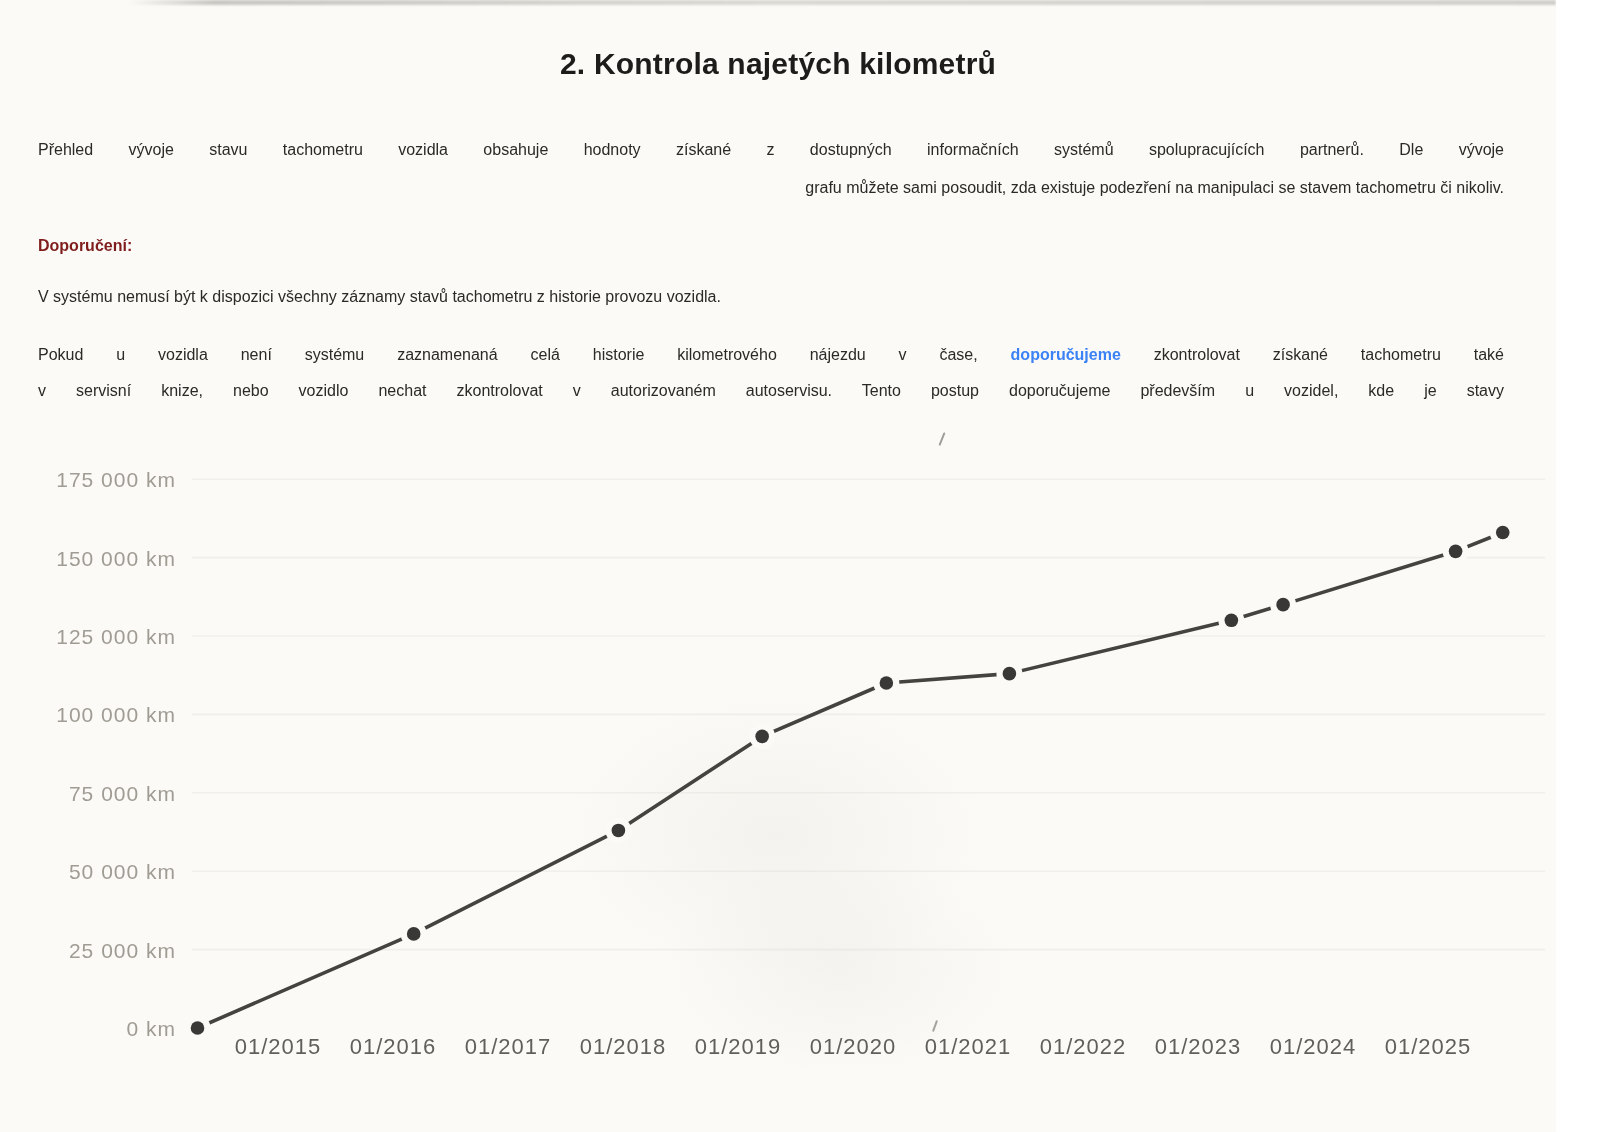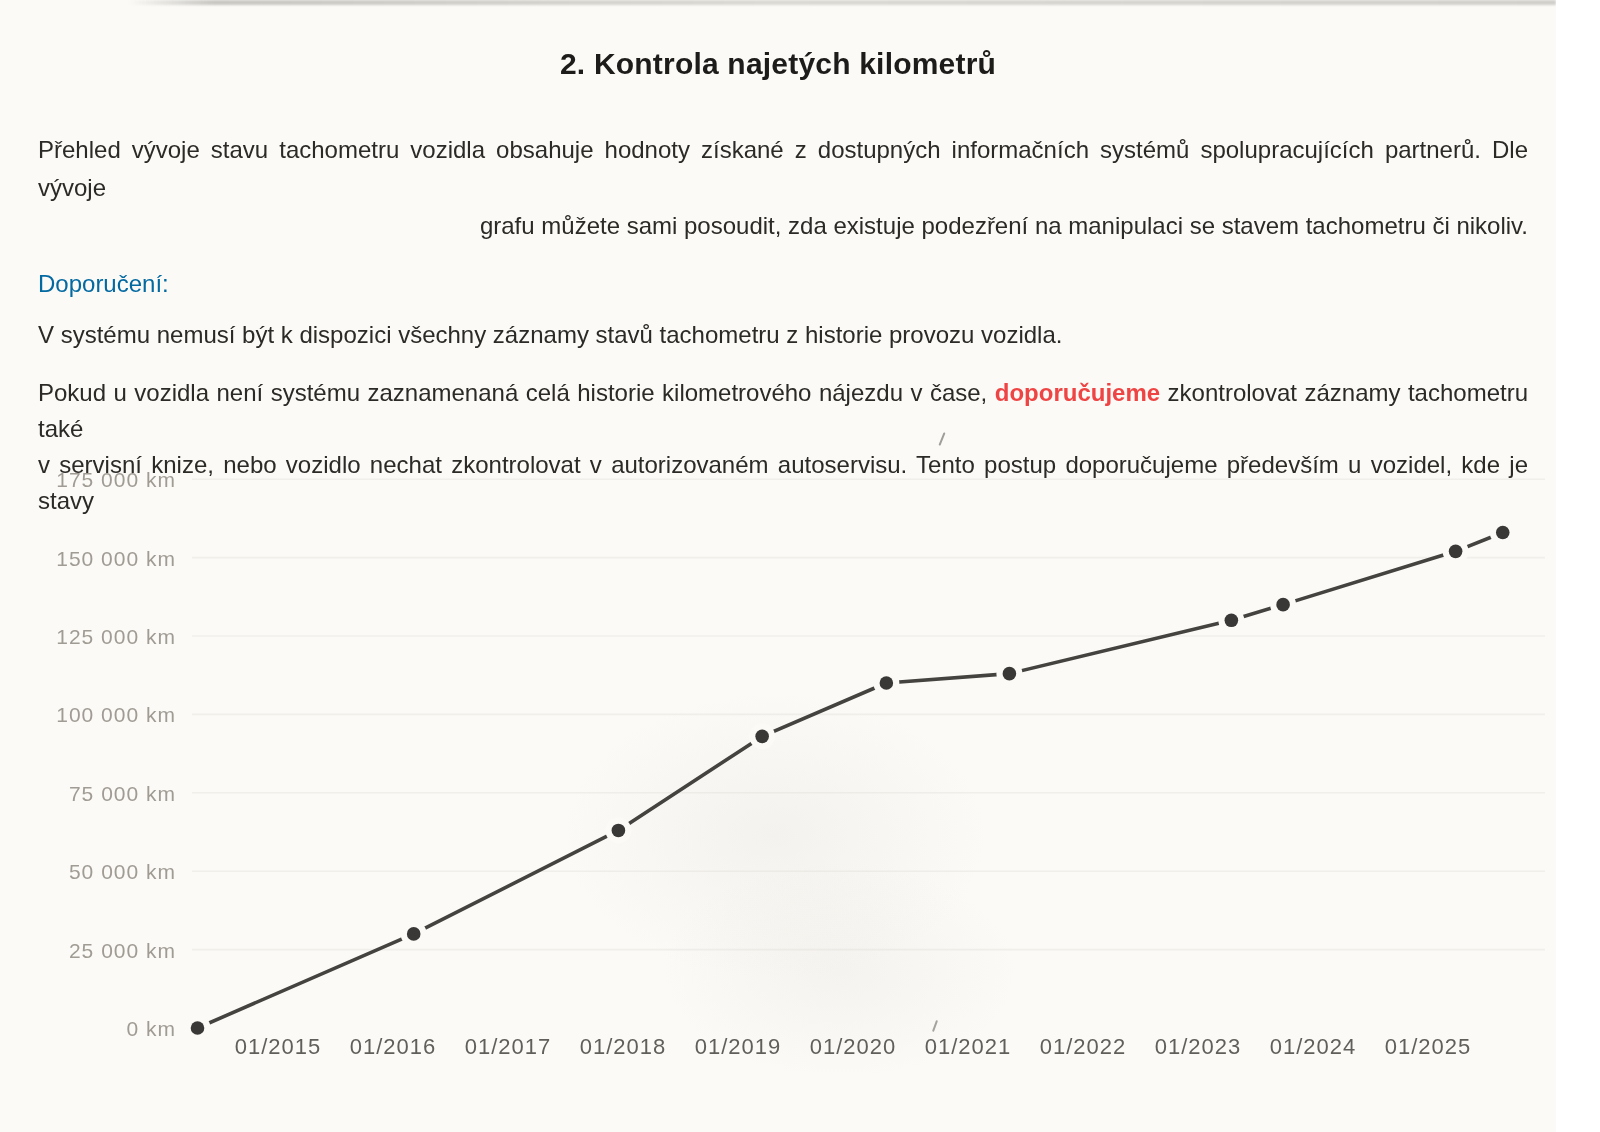--- a/index.html
+++ b/index.html
@@ -19,28 +19,28 @@
   .smudge{position:absolute;pointer-events:none;}
   .smudge.s1{left:560px;top:690px;width:430px;height:290px;
     background:radial-gradient(ellipse at center,rgba(190,184,172,.12),rgba(190,184,172,0) 70%);}
   .smudge.s2{left:660px;top:860px;width:360px;height:220px;
     background:radial-gradient(ellipse at center,rgba(185,180,168,.10),rgba(185,180,168,0) 70%);}
   h1.title{
     margin:46px 0 0;
     font-size:30px;line-height:36px;font-weight:700;
     text-align:center;color:#1d1c1a;letter-spacing:.2px;
   }
-  .para{margin-left:38px;margin-right:28px;font-size:24px;}
+  .para{margin-left:38px;margin-right:52px;font-size:16px;}
   .intro{margin-top:49px;line-height:38px;}
   .jl{display:block;text-align:justify;text-align-last:justify;}
   .jl-last{display:block;text-align:right;}
-  .rec-heading{margin-top:26px;line-height:26px;font-weight:400;color:#0369a1;}
+  .rec-heading{margin-top:26px;line-height:26px;font-weight:700;color:#7f1d1d;}
   .rec-note{margin-top:25px;line-height:26px;}
   .advice{margin-top:27px;line-height:36px;}
-  .advice b{font-weight:700;color:#ef4444;}
+  .advice b{font-weight:700;color:#3b82f6;}
   #chart-svg{position:absolute;left:0;top:0;width:1600px;height:1132px;pointer-events:none;}
   #chart-svg text{font-family:"Liberation Sans",sans-serif;}
   .artifact{position:absolute;background:#827f78;width:2px;border-radius:1px;}
   .artifact.a1{left:941px;top:432px;height:14px;transform:rotate(22deg);opacity:.75;}
   .artifact.a2{left:934px;top:1020px;height:12px;transform:rotate(20deg);opacity:.7;}
 </style>
 </head>
 <body>
 
 <div class="page">
@@ -54,21 +54,21 @@
   <div class="para intro">
     <span class="jl">Přehled vývoje stavu tachometru vozidla obsahuje hodnoty získané z dostupných informačních systémů spolupracujících partnerů. Dle vývoje</span>
     <span class="jl-last">grafu můžete sami posoudit, zda existuje podezření na manipulaci se stavem tachometru či nikoliv.</span>
   </div>
 
   <div class="para rec-heading">Doporučení:</div>
 
   <div class="para rec-note">V systému nemusí být k dispozici všechny záznamy stavů tachometru z historie provozu vozidla.</div>
 
   <div class="para advice">
-    <span class="jl"><span>Pokud u vozidla není systému zaznamenaná celá historie kilometrového nájezdu v čase, </span><b>doporučujeme</b><span> zkontrolovat záznamy tachometru také</span></span>
+    <span class="jl"><span>Pokud u vozidla není systému zaznamenaná celá historie kilometrového nájezdu v čase, </span><b>doporučujeme</b><span> zkontrolovat získané tachometru také</span></span>
     <span class="jl">v servisní knize, nebo vozidlo nechat zkontrolovat v autorizovaném autoservisu. Tento postup doporučujeme především u vozidel, kde je stavy</span>
   </div>
 
   <svg id="chart-svg" viewBox="0 0 1600 1132" xmlns="http://www.w3.org/2000/svg">
       <line x1="192" x2="1545" y1="949.6" y2="949.6" stroke="#d8d4cb" stroke-width="1.6" opacity="0.28"></line>
       <line x1="192" x2="1545" y1="871.2" y2="871.2" stroke="#d8d4cb" stroke-width="1.6" opacity="0.28"></line>
       <line x1="192" x2="1545" y1="792.8" y2="792.8" stroke="#d8d4cb" stroke-width="1.6" opacity="0.28"></line>
       <line x1="192" x2="1545" y1="714.4" y2="714.4" stroke="#d8d4cb" stroke-width="1.6" opacity="0.28"></line>
       <line x1="192" x2="1545" y1="636" y2="636" stroke="#d8d4cb" stroke-width="1.6" opacity="0.28"></line>
       <line x1="192" x2="1545" y1="557.5999999999999" y2="557.5999999999999" stroke="#d8d4cb" stroke-width="1.6" opacity="0.28"></line>

